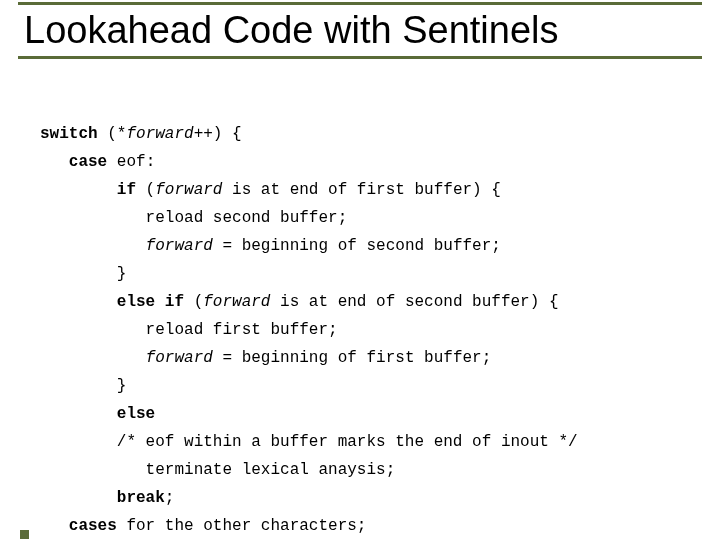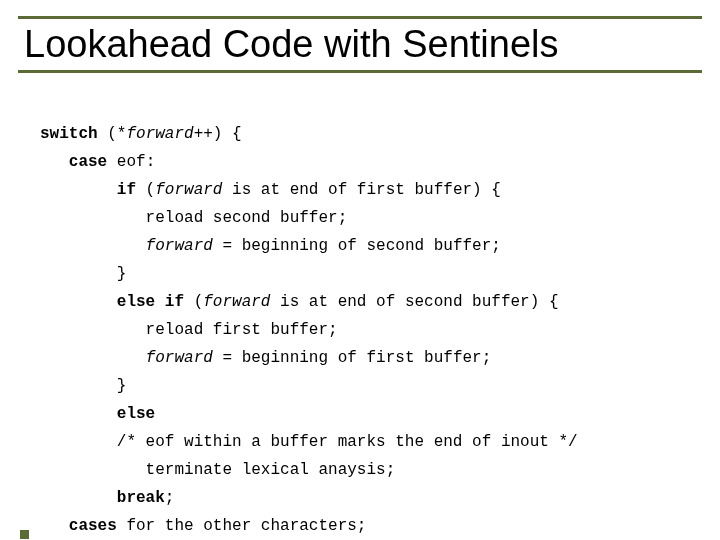--- a/index.html
+++ b/index.html
@@ -13,21 +13,21 @@
   }
   .slide {
     position: relative;
     width: 720px;
     height: 540px;
     box-sizing: border-box;
   }
   .title-wrap {
     position: absolute;
     left: 18px;
-    top: 16px;
+    top: 2px;
     width: 684px;
   }
   .title-line-top {
     height: 3px;
     background: #5a6b38;
     margin-bottom: 0;
   }
   .title {
     font-size: 38px;
     font-weight: 400;

